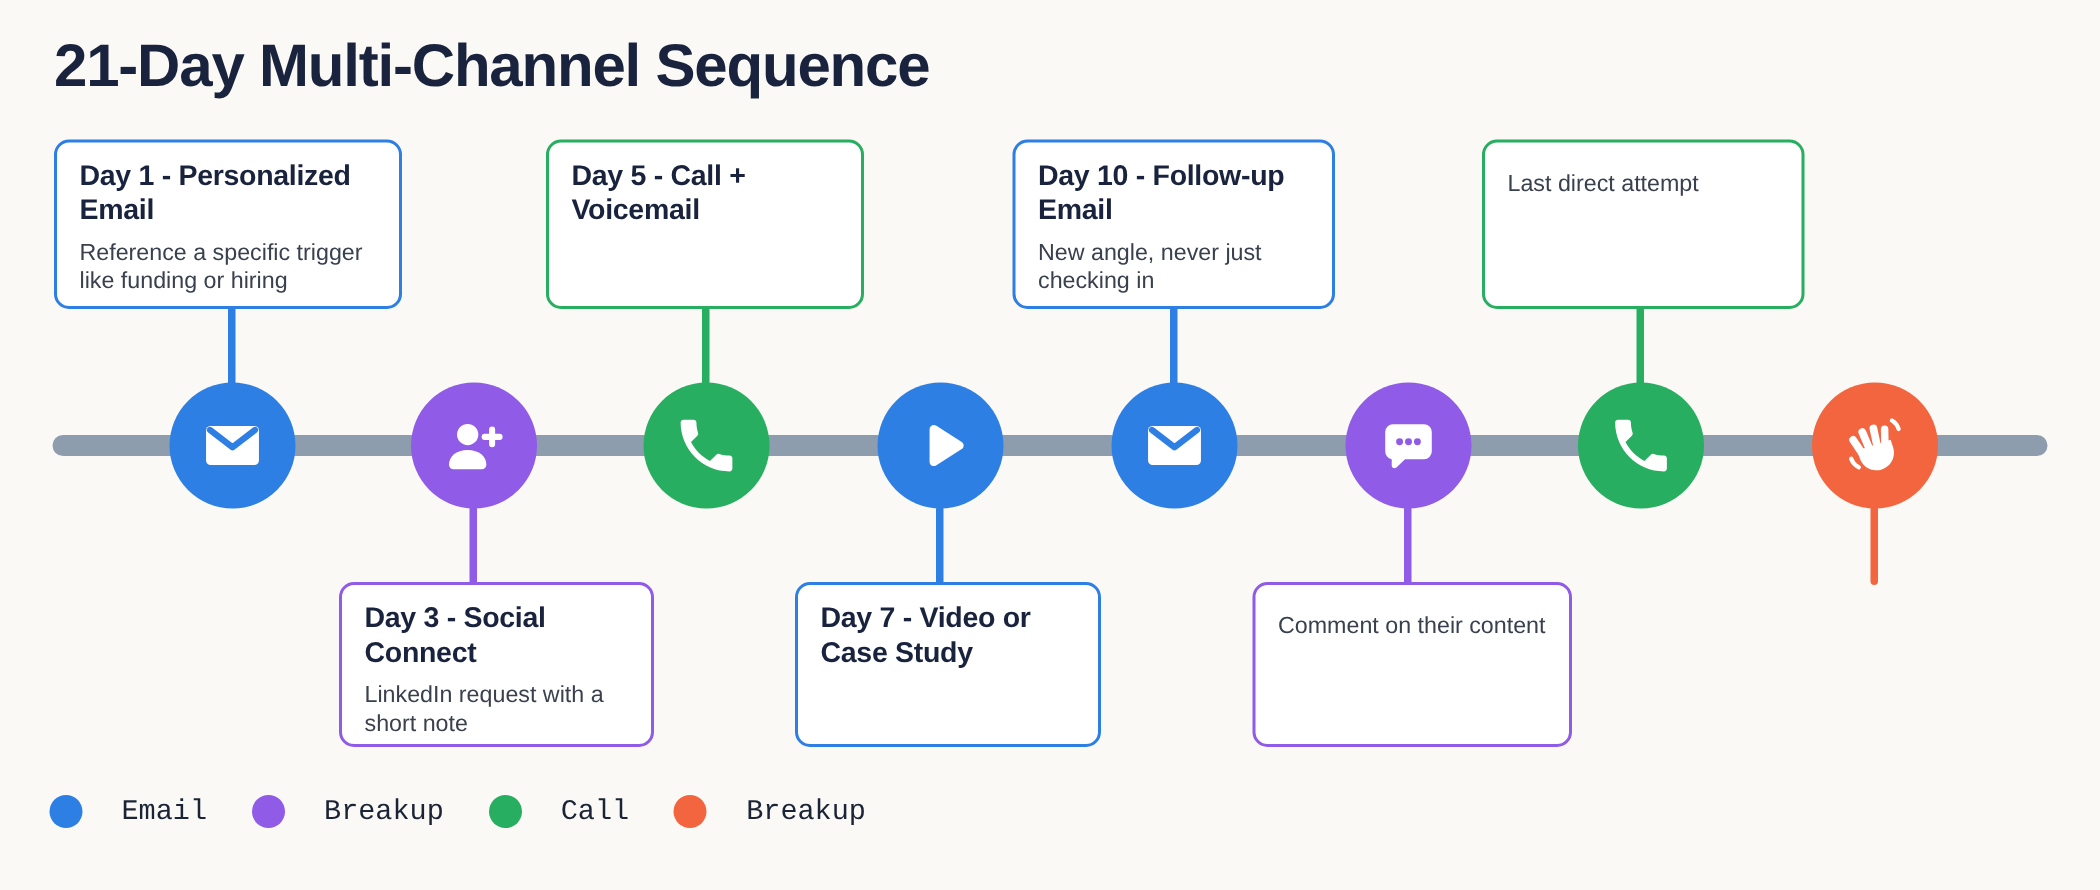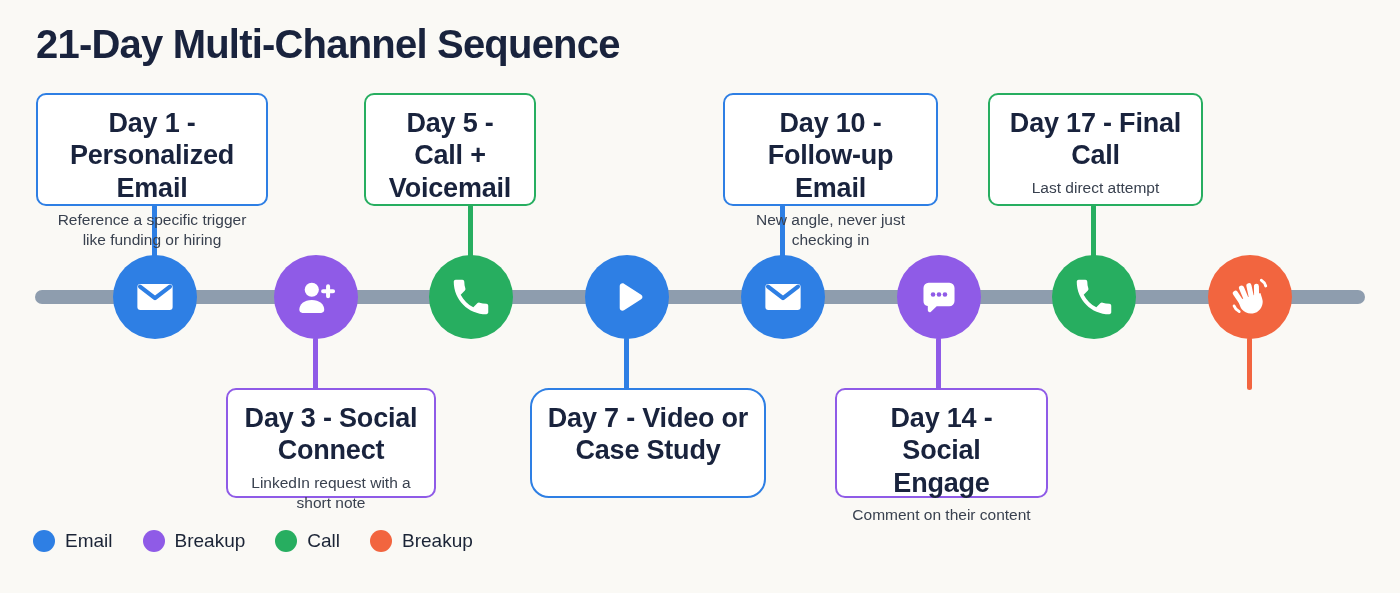--- a/index.html
+++ b/index.html
@@ -3,21 +3,21 @@
 <meta charset="utf-8">
 <style>
   * { margin: 0; padding: 0; box-sizing: border-box; }
   html, body { width: 1400px; height: 593px; }
   body {
     background: #FAF9F5;
     font-family: "Liberation Sans", sans-serif;
     position: relative;
     overflow: hidden;
   }
-  .canvas { position: absolute; inset: 0; text-align: center; }
+  .canvas { position: absolute; inset: 0; }
 
   .title {
     position: absolute;
     left: 36px; top: 22px;
     font-size: 40px;
     font-weight: 800;
     letter-spacing: -0.8px;
     color: #19233D;
   }
 
@@ -59,50 +59,50 @@
   .step-box {
     position: absolute;
     background: #FFFFFF;
     border: 2.5px solid var(--c);
     border-radius: 10px;
     padding: 12px 15px;
   }
   .step-box.top { top: 93px; height: 113px; }
   .step-box.bottom { top: 388px; height: 110px; }
   .b1 { left: 36px;  width: 232px; }
-  .b2 { left: 364px; width: 172px; }
-  .b3 { left: 675px; width: 215px; margin-left: 48px; }
+  .b2 { left: 364px; width: 212px; }
+  .b3 { left: 675px; width: 215px; }
   .b4 { left: 988px; width: 215px; }
   .b5 { left: 226px;  width: 210px; }
-  .b6 { left: 530px;  width: 236px; border-radius: 19px; }
+  .b6 { left: 530px;  width: 204px; }
   .b7 { left: 835px;  width: 213px; }
   .b8 { left: 1143px; width: 214px; }
 
   .box-title {
-    font-size: 27px;
+    font-size: 19px;
     font-weight: 700;
     line-height: 1.2;
     letter-spacing: -0.2px;
     color: #19233D;
   }
   .box-desc {
     font-size: 15.5px;
     line-height: 1.28;
     color: #39414F;
     margin-top: 6px;
   }
 
   .legend {
     position: absolute;
     left: 33px; top: 530px;
     display: flex;
     align-items: center;
     column-gap: 30px;
   }
-  .legend-item { display: flex; align-items: center; column-gap: 10px; }
+  .legend-item { display: flex; align-items: center; column-gap: 26px; font-family: Liberation Mono, monospace; }
   .legend-dot {
     width: 22px; height: 22px;
     border-radius: 50%;
     background: var(--c);
   }
   .legend-label { font-size: 19px; color: #1B2436; }
 </style>
 </head>
 <body>
 
@@ -190,33 +190,31 @@
     <div class="box-desc">Reference a specific trigger like funding or hiring</div>
   </div>
   <div class="step-box top b2" style="--c: #27AE60;">
     <div class="box-title">Day 5 - Call + Voicemail</div>
   </div>
   <div class="step-box top b3" style="--c: #2E7FE4;">
     <div class="box-title">Day 10 - Follow-up Email</div>
     <div class="box-desc">New angle, never just checking in</div>
   </div>
   <div class="step-box top b4" style="--c: #27AE60;">
-    <div class="box-title">Day 17 - Final Call</div>
     <div class="box-desc">Last direct attempt</div>
   </div>
 
   <div class="step-box bottom b5" style="--c: #8F5BE7;">
     <div class="box-title">Day 3 - Social Connect</div>
     <div class="box-desc">LinkedIn request with a short note</div>
   </div>
   <div class="step-box bottom b6" style="--c: #2E7FE4;">
     <div class="box-title">Day 7 - Video or Case Study</div>
   </div>
   <div class="step-box bottom b7" style="--c: #8F5BE7;">
-    <div class="box-title">Day 14 - Social Engage</div>
     <div class="box-desc">Comment on their content</div>
   </div>
 
   <div class="legend">
     <div class="legend-item" style="--c: #2E7FE4;">
       <span class="legend-dot"></span>
       <span class="legend-label">Email</span>
     </div>
     <div class="legend-item" style="--c: #8F5BE7;">
       <span class="legend-dot"></span>

